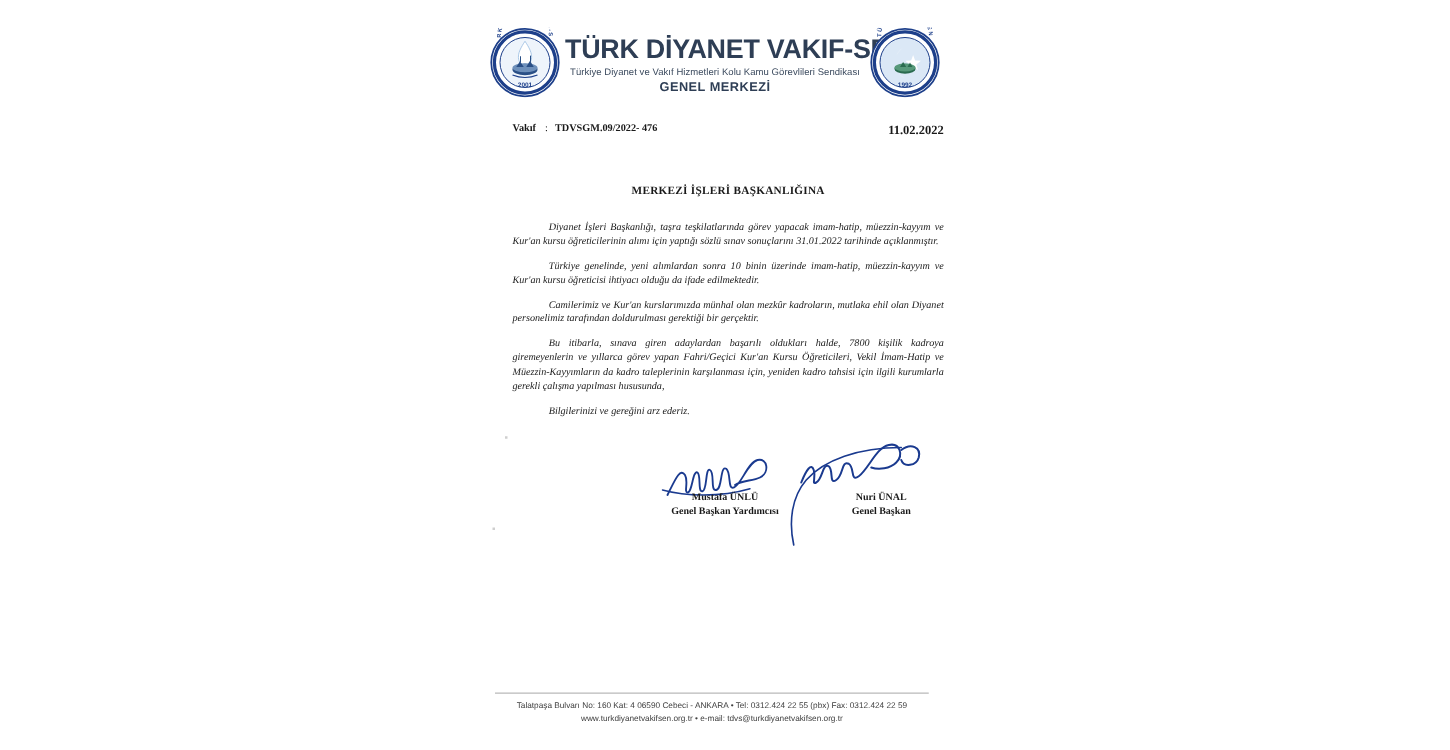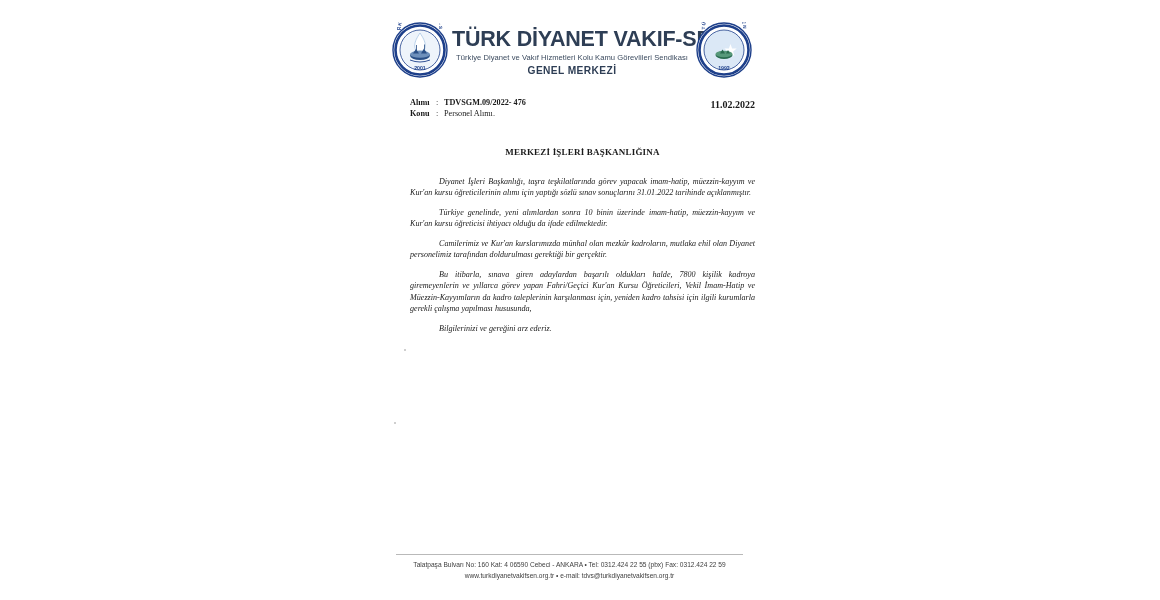--- a/index.html
+++ b/index.html
@@ -236,38 +236,62 @@
         <path id="arcR" d="M 28 6 m -19 0 a 19 19 0 0 1 38 0" fill="none"></path>
         <text font-family="'Liberation Sans',sans-serif" font-size="4.6" font-weight="bold" fill="#1d3f8a" letter-spacing="1">
           <textPath href="#arcR" startOffset="50%" text-anchor="middle">TÜRKİYE KAMU-SEN</textPath>
         </text>
       </svg>
     </div>
   </div>
 
   <div id="refblock">
     <div class="ref-row">
-      <span class="ref-label">Alımı</span><span class="ref-colon">:</span><span class="ref-value-bold">TDVSGM.09/2022- 476</span>
-    </div>
-    <div class="ref-row">
-      <span class="ref-label">Konu</span><span class="ref-colon">:</span><span>Personel Alımı.</span>
+      <span class="ref-label">Vakıf</span><span class="ref-colon">:</span><span class="ref-value-bold">TDVSGM.09/2022- 476</span>
     </div>
     <div id="doc-date">11.02.2022</div>
   </div>
 
   <div id="addressee">MERKEZİ İŞLERİ BAŞKANLIĞINA</div>
 
   <div id="body-text">
     <p>Diyanet İşleri Başkanlığı, taşra teşkilatlarında görev yapacak imam-hatip, müezzin-kayyım ve Kur'an kursu öğreticilerinin alımı için yaptığı sözlü sınav sonuçlarını 31.01.2022 tarihinde açıklanmıştır.</p>
     <p>Türkiye genelinde, yeni alımlardan sonra 10 binin üzerinde imam-hatip, müezzin-kayyım ve Kur'an kursu öğreticisi ihtiyacı olduğu da ifade edilmektedir.</p>
     <p>Camilerimiz ve Kur'an kurslarımızda münhal olan mezkûr kadroların, mutlaka ehil olan Diyanet personelimiz tarafından doldurulması gerektiği bir gerçektir.</p>
     <p>Bu itibarla, sınava giren adaylardan başarılı oldukları halde, 7800 kişilik kadroya giremeyenlerin ve yıllarca görev yapan Fahri/Geçici Kur'an Kursu Öğreticileri, Vekil İmam-Hatip ve Müezzin-Kayyımların da kadro taleplerinin karşılanması için, yeniden kadro tahsisi için ilgili kurumlarla gerekli çalışma yapılması hususunda,</p>
     <p>Bilgilerinizi ve gereğini arz ederiz.</p>
   </div>
 
+  <div id="signatures">
+
+    <svg class="ink" id="ink-left" width="110" height="48" viewBox="0 0 110 48">
+      <g fill="none" stroke="#1a3a8f" stroke-width="1.5" stroke-linecap="round">
+        <path d="M6 38 C12 26, 16 16, 20 22 C23 27, 19 36, 22 36 C26 36, 26 18, 30 20 C33 22, 30 36, 34 35 C38 34, 36 16, 40 18 C44 20, 40 35, 45 34 C50 33, 48 14, 53 17 C57 20, 54 34, 59 32 C65 30, 70 12, 78 10 C86 8, 88 20, 80 24 C74 27, 66 26, 60 30"></path>
+        <path d="M2 34 C20 39, 48 40, 72 33" stroke-width="1.2"></path>
+      </g>
+    </svg>
+
+    <svg class="ink" id="ink-right" width="135" height="90" viewBox="0 0 135 90">
+      <g fill="none" stroke="#1a3a8f" stroke-width="1.6" stroke-linecap="round">
+        <path d="M16 38 C20 28, 24 22, 26 28 C28 34, 24 40, 28 38 C33 36, 33 22, 38 25 C42 28, 38 40, 44 36 C50 32, 48 20, 54 23 C59 26, 55 38, 62 33 C70 27, 76 10, 86 8 C95 6, 98 16, 92 22 C87 27, 78 28, 72 26"></path>
+        <path d="M96 12 C104 6, 112 10, 110 18 C108 25, 98 26, 96 20"></path>
+        <path d="M10 88 C6 70, 8 50, 20 36 C34 20, 62 10, 96 10" stroke-width="1.3"></path>
+      </g>
+    </svg>
+
+    <div class="sig-block" id="sig-left">
+      <div>Mustafa ÜNLÜ</div>
+      <div>Genel Başkan Yardımcısı</div>
+    </div>
+
+    <div class="sig-block" id="sig-right">
+      <div>Nuri ÜNAL</div>
+      <div>Genel Başkan</div>
+    </div>
+  </div>
 
   <div class="speck" style="left:404px; top:349px;"></div>
   <div class="speck" style="left:394px; top:422px;"></div>
 
   <div id="footer-rule"></div>
   <div id="footer">
     <div>Talatpaşa Bulvarı  No: 160 Kat: 4 06590 Cebeci - ANKARA • Tel: 0312.424 22 55 (pbx) Fax: 0312.424 22 59</div>
     <div>www.turkdiyanetvakifsen.org.tr • e-mail: tdvs@turkdiyanetvakifsen.org.tr</div>
   </div>
 

